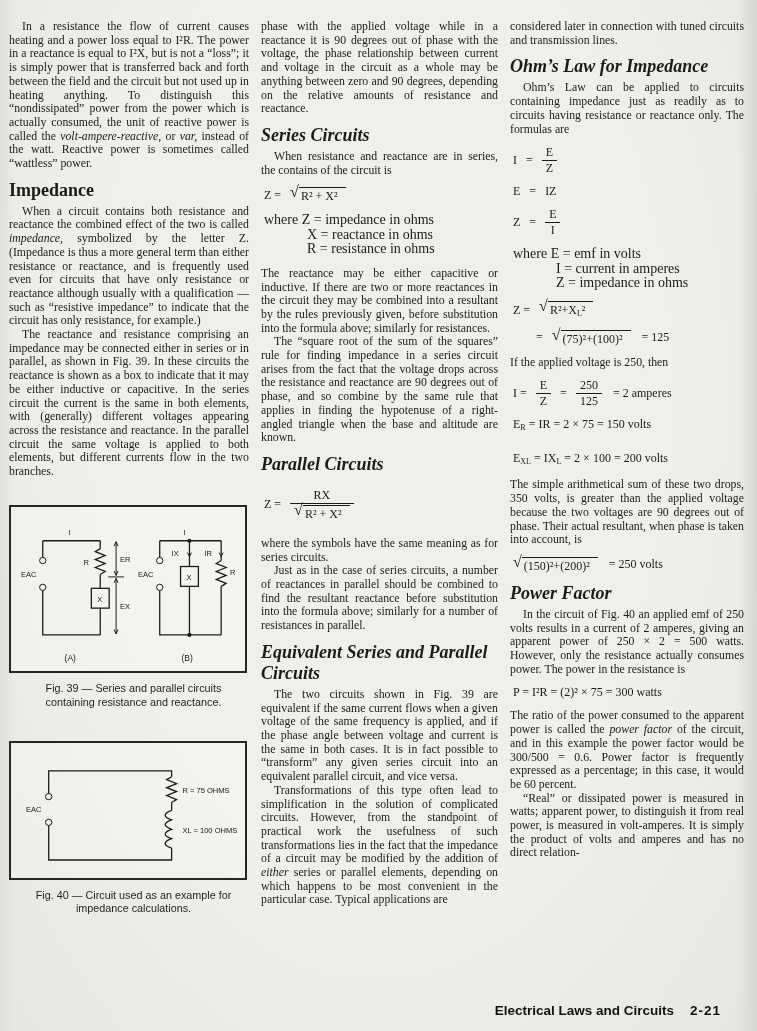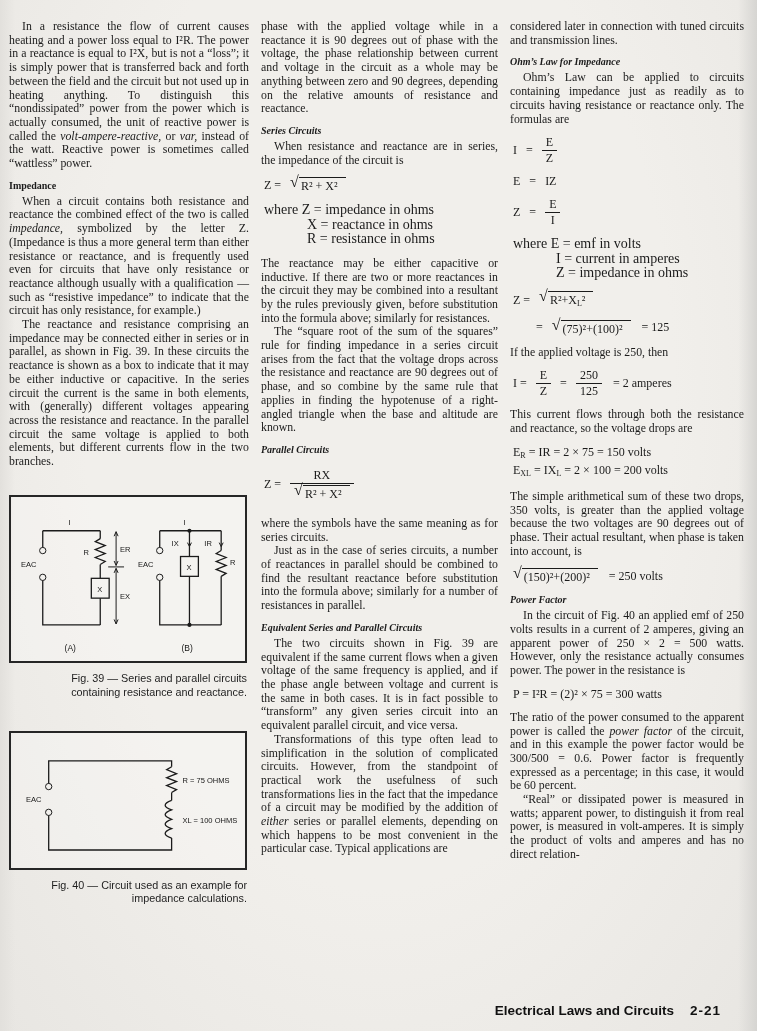--- a/index.html
+++ b/index.html
@@ -24,21 +24,21 @@
   p.body{
     margin:0;
     font-size:11.8px;
     line-height:13.7px;
     text-align:justify;
   }
   p.ind{text-indent:13px;}
   .sp{margin-top:2px;}
   h3.hd{
     margin:9px 0 4px 0;
-    font-size:10px;
+    font-size:18px;
     font-weight:bold;
   }
   h3.hd-ital{font-style:italic;}
   .i{font-style:italic;}
   .sub{font-size:8px;vertical-align:-2px;letter-spacing:0;}
   
   .formula{
     display:flex;align-items:center;gap:9px;
     margin:10px 0 10px 3px;
     font-size:12px;line-height:13px;
@@ -64,21 +64,21 @@
   .figbox svg{display:block;width:100%;height:auto;}
   .figbox svg .wire{stroke:#1b1b1b;stroke-width:1.3;fill:none;}
   .figbox svg .thin{stroke:#1b1b1b;stroke-width:1;fill:none;}
   .figbox svg text{font:7.6px "Liberation Sans",sans-serif;fill:#161616;}
   .figbox svg text.big{font-size:8.6px;}
   .figbox svg .dot{fill:#1b1b1b;stroke:none;}
   .caption{
     margin:9px 2px 0 11px;
     font:10.8px/13.2px "Liberation Sans",sans-serif;
     color:#1f1f1f;
-    text-align:right;
+    text-align:center;
   }
   .footer{
     position:absolute;
     right:36px;bottom:13px;
     font:bold 13.5px "Liberation Sans",sans-serif;
     color:#111;
   }
   .footer .pgnum{margin-left:16px;letter-spacing:1px;}
 </style>
 </head>
@@ -157,21 +157,21 @@
           <text x="171" y="46">R = 75 OHMS</text>
           <text x="171" y="87">XL = 100 OHMS</text>
         </svg>
       </div>
       <div class="caption">Fig. 40 — Circuit used as an example for impedance calculations.</div>
     </section>
 
     <section class="col">
       <p class="body">phase with the applied voltage while in a reactance it is 90 degrees out of phase with the voltage, the phase relationship between current and voltage in the circuit as a whole may be anything between zero and 90 degrees, depending on the relative amounts of resistance and reactance.</p>
       <h3 class="hd hd-ital">Series Circuits</h3>
-      <p class="body ind">When resistance and reactance are in series, the impedance of the circuit is</p>
+      <p class="body ind">When resistance and reactance are in series, the contains of the circuit is</p>
 
       <div class="formula">
         <span>Z =</span>
         <span class="sqrtgrp">
             <span class="rad">√</span>
             <span class="root">R² + X²</span>
           </span>
       </div>
 
       <div class="where">
@@ -263,26 +263,25 @@
             <span class="den">Z</span>
           </span>
         <span>=</span>
         <span class="frac">
             <span class="num">250</span>
             <span class="den">125</span>
           </span>
         <span class="post">= 2 amperes</span>
       </div>
 
-      <p class="body">This current flows through both the resistance and reactance, so the voltage drops are</p>
 
       <div class="formula" style="margin-bottom:2px;">
         <span><span>E</span><span class="sub">R</span><span> = IR = 2 × 75 = 150 volts</span></span>
       </div>
-      <div class="formula" style="margin-top:2px;">
+      <div class="formula" style="margin-top:18px;">
         <span><span>E</span><span class="sub">XL</span><span> = IX</span><span class="sub">L</span><span> = 2 × 100 = 200 volts</span></span>
       </div>
 
       <p class="body">The simple arithmetical sum of these two drops, 350 volts, is greater than the applied voltage because the two voltages are 90 degrees out of phase. Their actual resultant, when phase is taken into account, is</p>
 
       <div class="formula">
         <span class="sqrtgrp">
             <span class="rad">√</span>
             <span class="root">(150)²+(200)²</span>
           </span>

